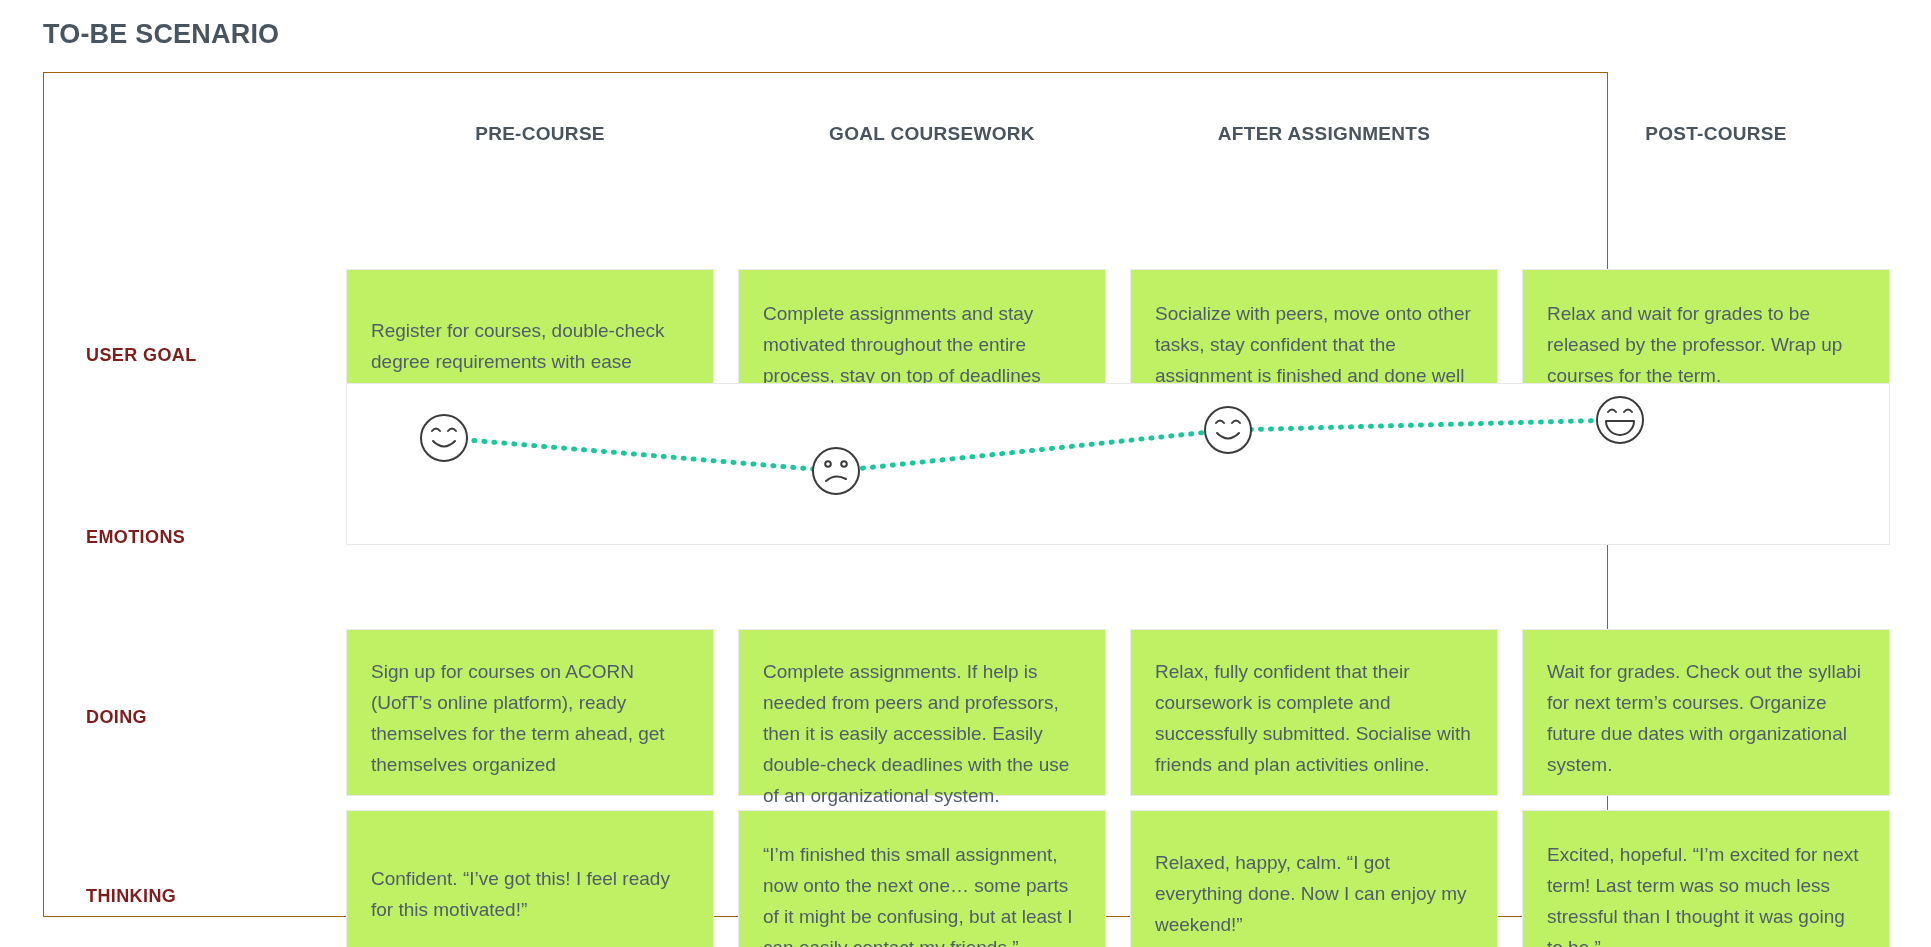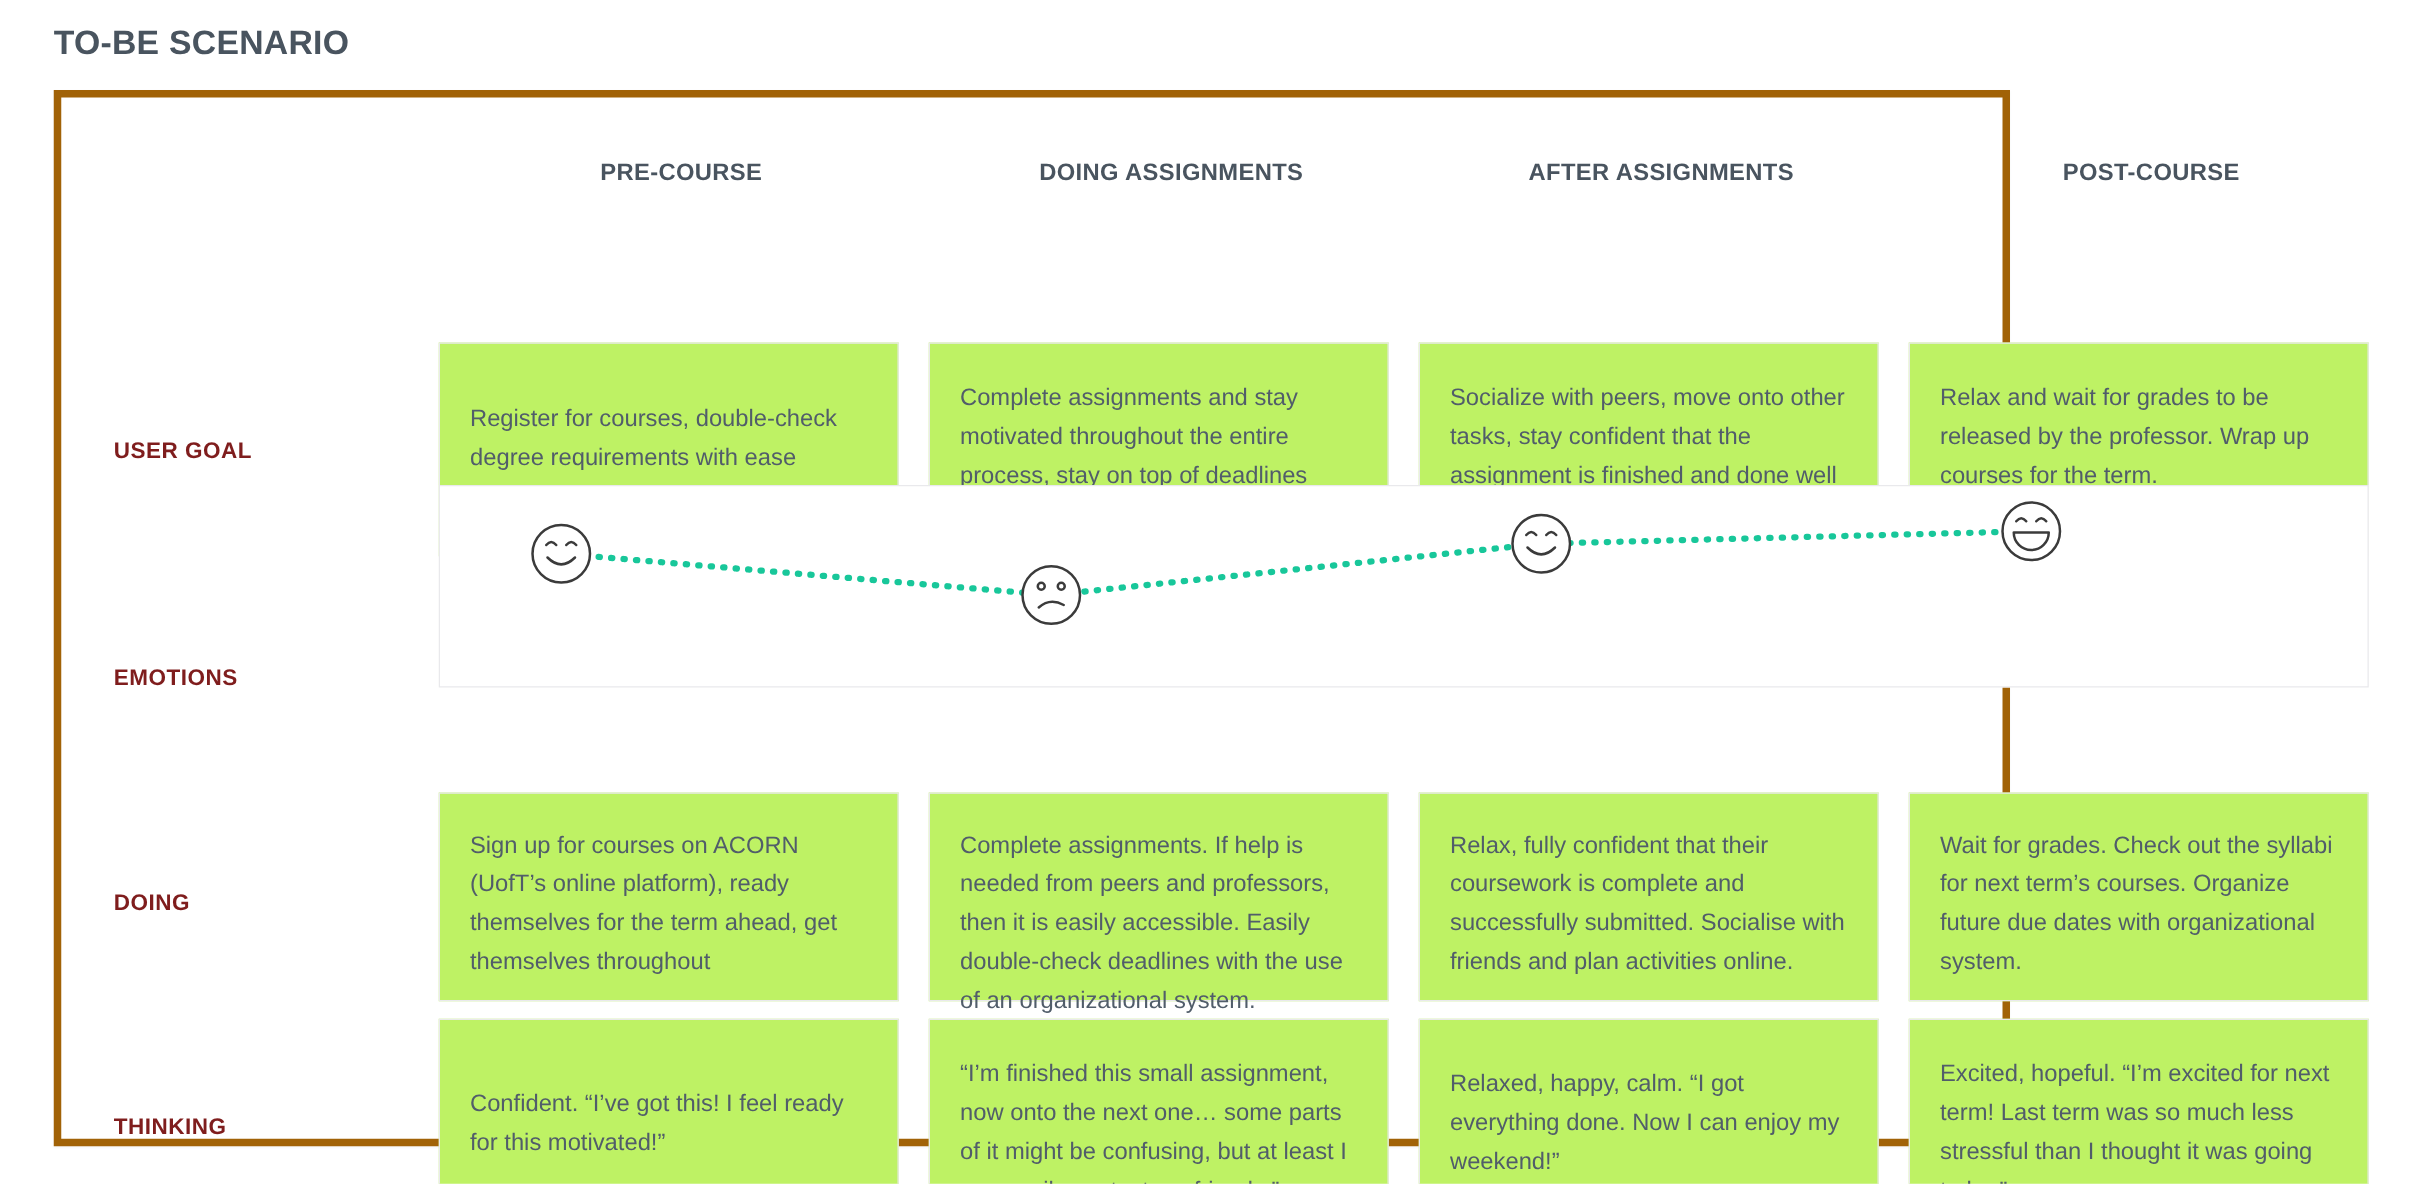--- a/index.html
+++ b/index.html
@@ -34,21 +34,21 @@
   }
 
   
   .board {
     position: absolute;
     left: 20px;
     top: 72px;
     width: 1565px;
     height: 845px;
     background: #ffffff;
-    border: 6px solid #a16207;
+    border: 1px solid #a16207;
     box-shadow: 0 1px 2px rgba(90,110,130,0.06);
   }
 
   
   .col-headers {
     position: absolute;
     left: 0;
     top: 48px;
     width: 1890px;
     height: 34px;
@@ -148,21 +148,21 @@
 <body>
 
 <div id="page">
 
   <div class="page-title">TO-BE SCENARIO</div>
 
   <div class="board">
 
     <div class="col-headers">
       <div class="col-header c0">PRE-COURSE</div>
-      <div class="col-header c1">DOING ASSIGNMENTS</div>
+      <div class="col-header c1">GOAL COURSEWORK</div>
       <div class="col-header c3">POST-COURSE</div>
       <div class="col-header c2">AFTER ASSIGNMENTS</div>
     </div>
 
     <div class="row-label r0">USER GOAL</div>
     <div class="row-label r1">EMOTIONS</div>
     <div class="row-label r2">DOING</div>
     <div class="row-label r3">THINKING</div>
 
     <div class="card-row goal">
@@ -210,21 +210,21 @@
           <circle cx="0" cy="0" r="23" fill="#ffffff" stroke="#3b3b3b" stroke-width="2"></circle>
           <path d="M -12 -8 Q -8 -13 -4 -8" fill="none" stroke="#3b3b3b" stroke-width="2" stroke-linecap="round"></path>
           <path d="M 4 -8 Q 8 -13 12 -8" fill="none" stroke="#3b3b3b" stroke-width="2" stroke-linecap="round"></path>
           <path d="M -14 1 L 14 1 A 14 14 0 0 1 -14 1 Z" fill="#ffffff" stroke="#3b3b3b" stroke-width="2" stroke-linejoin="round"></path>
         </g>
       </svg>
     </div>
 
     <div class="card-row doing">
       <div class="card c0">
-        <div class="card-text">Sign up for courses on ACORN (UofT’s online platform), ready themselves for the term ahead, get themselves throughout</div>
+        <div class="card-text">Sign up for courses on ACORN (UofT’s online platform), ready themselves for the term ahead, get themselves organized</div>
       </div>
       <div class="card c1">
         <div class="card-text">Complete assignments. If help is needed from peers and professors, then it is easily accessible. Easily double-check deadlines with the use of an organizational system.</div>
       </div>
       <div class="card c2">
         <div class="card-text">Relax, fully confident that their coursework is complete and successfully submitted. Socialise with friends and plan activities online.</div>
       </div>
       <div class="card c3">
         <div class="card-text">Wait for grades. Check out the syllabi for next term’s courses. Organize future due dates with organizational system.</div>
       </div>

